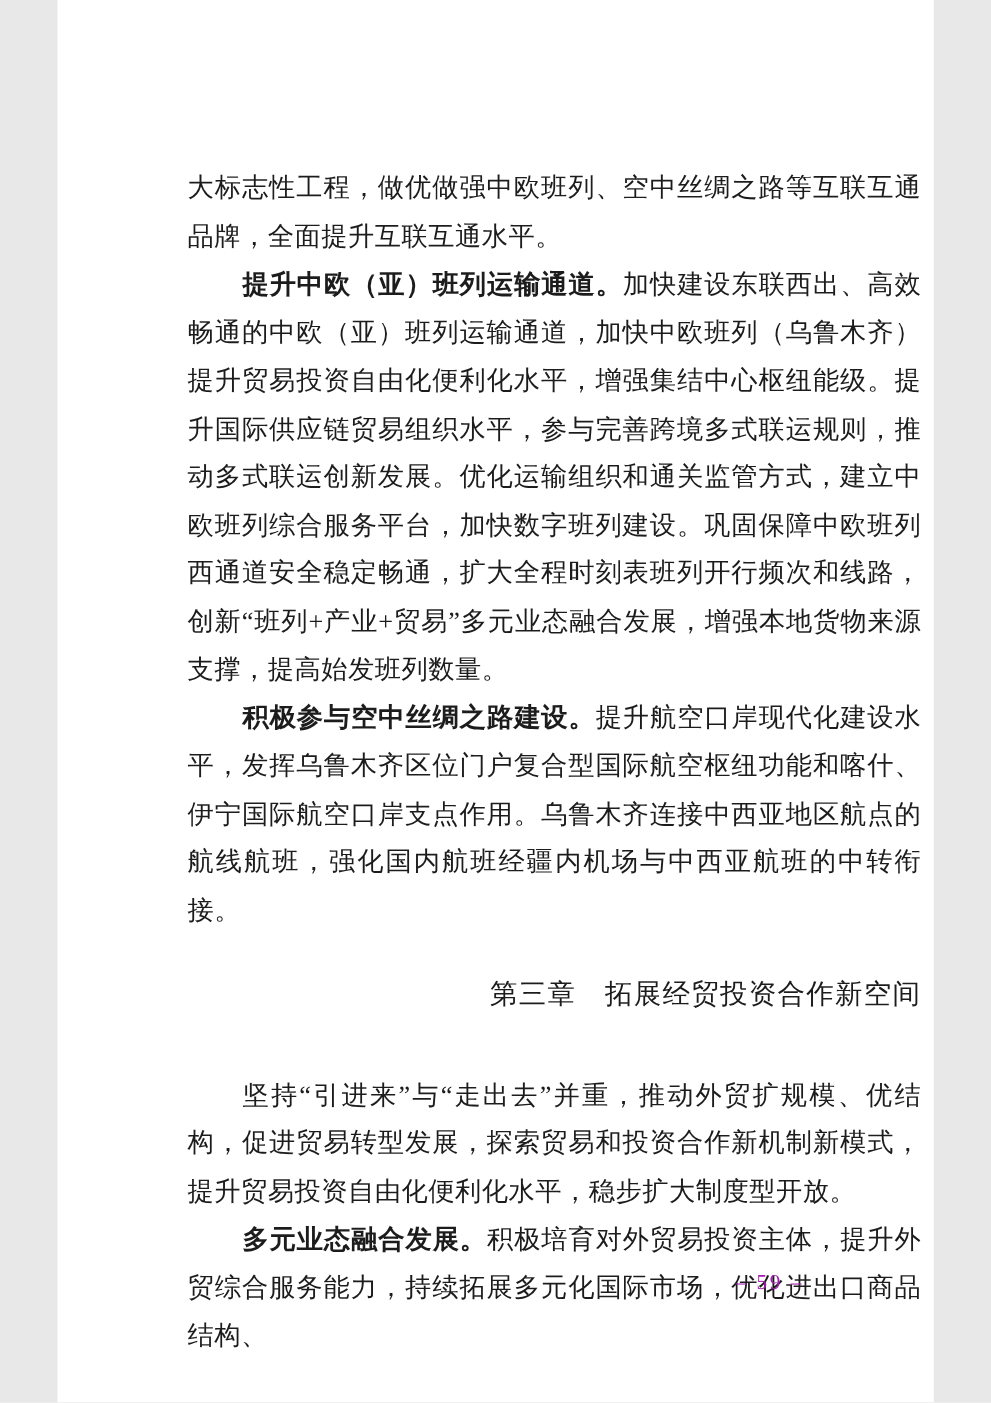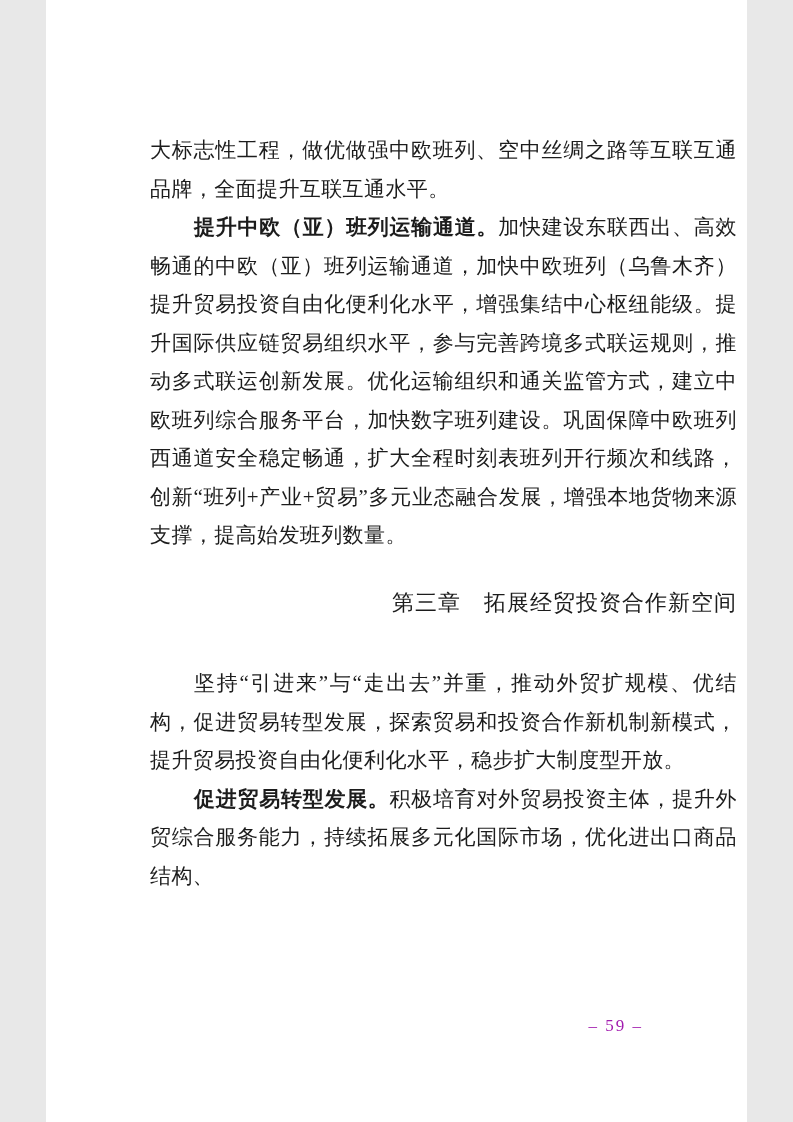--- a/index.html
+++ b/index.html
@@ -60,25 +60,26 @@
 </head>
 <body>
 
 <div class="page">
   <main class="body-text">
 
     <p class="para flush"><span class="t">大标志性工程，做优做强中欧班列、空中丝绸之路等互联互通品牌，全面提升互联互通水平。</span></p>
 
     <p class="para"><span class="lead">提升中欧（亚）班列运输通道。</span><span class="t">加快建设东联西出、高效畅通的中欧（亚）班列运输通道，加快中欧班列（乌鲁木齐）提升贸易投资自由化便利化水平，增强集结中心枢纽能级。提升国际供应链贸易组织水平，参与完善跨境多式联运规则，推动多式联运创新发展。优化运输组织和通关监管方式，建立中欧班列综合服务平台，加快数字班列建设。巩固保障中欧班列西通道安全稳定畅通，扩大全程时刻表班列开行频次和线路，创新“班列+产业+贸易”多元业态融合发展，增强本地货物来源支撑，提高始发班列数量。</span></p>
 
+    <p class="para"><span class="lead">积极参与空中丝绸之路建设。</span><span class="t">提升航空口岸现代化建设水平，发挥乌鲁木齐区位门户复合型国际航空枢纽功能和喀什、伊宁国际航空口岸支点作用。乌鲁木齐连接中西亚地区航点的航线航班，强化国内航班经疆内机场与中西亚航班的中转衔接。</span></p>
 
     <h2 class="chapter">第三章　拓展经贸投资合作新空间</h2>
 
     <p class="para"><span class="t">坚持“引进来”与“走出去”并重，推动外贸扩规模、优结构，促进贸易转型发展，探索贸易和投资合作新机制新模式，提升贸易投资自由化便利化水平，稳步扩大制度型开放。</span></p>
 
-    <p class="para"><span class="lead">促进贸易转型发展。</span><span class="t">积极培育对外贸易投资主体，提升外贸综合服务能力，持续拓展多元化国际市场，优化进出口商品结构、</span></p>
+    <p class="para"><span class="lead">多元业态融合发展。</span><span class="t">积极培育对外贸易投资主体，提升外贸综合服务能力，持续拓展多元化国际市场，优化进出口商品结构、</span></p>
 
   </main>
 
   <footer class="footer">
     <span class="pagenum">– 59 –</span>
   </footer>
 </div>
 
 </body></html>

